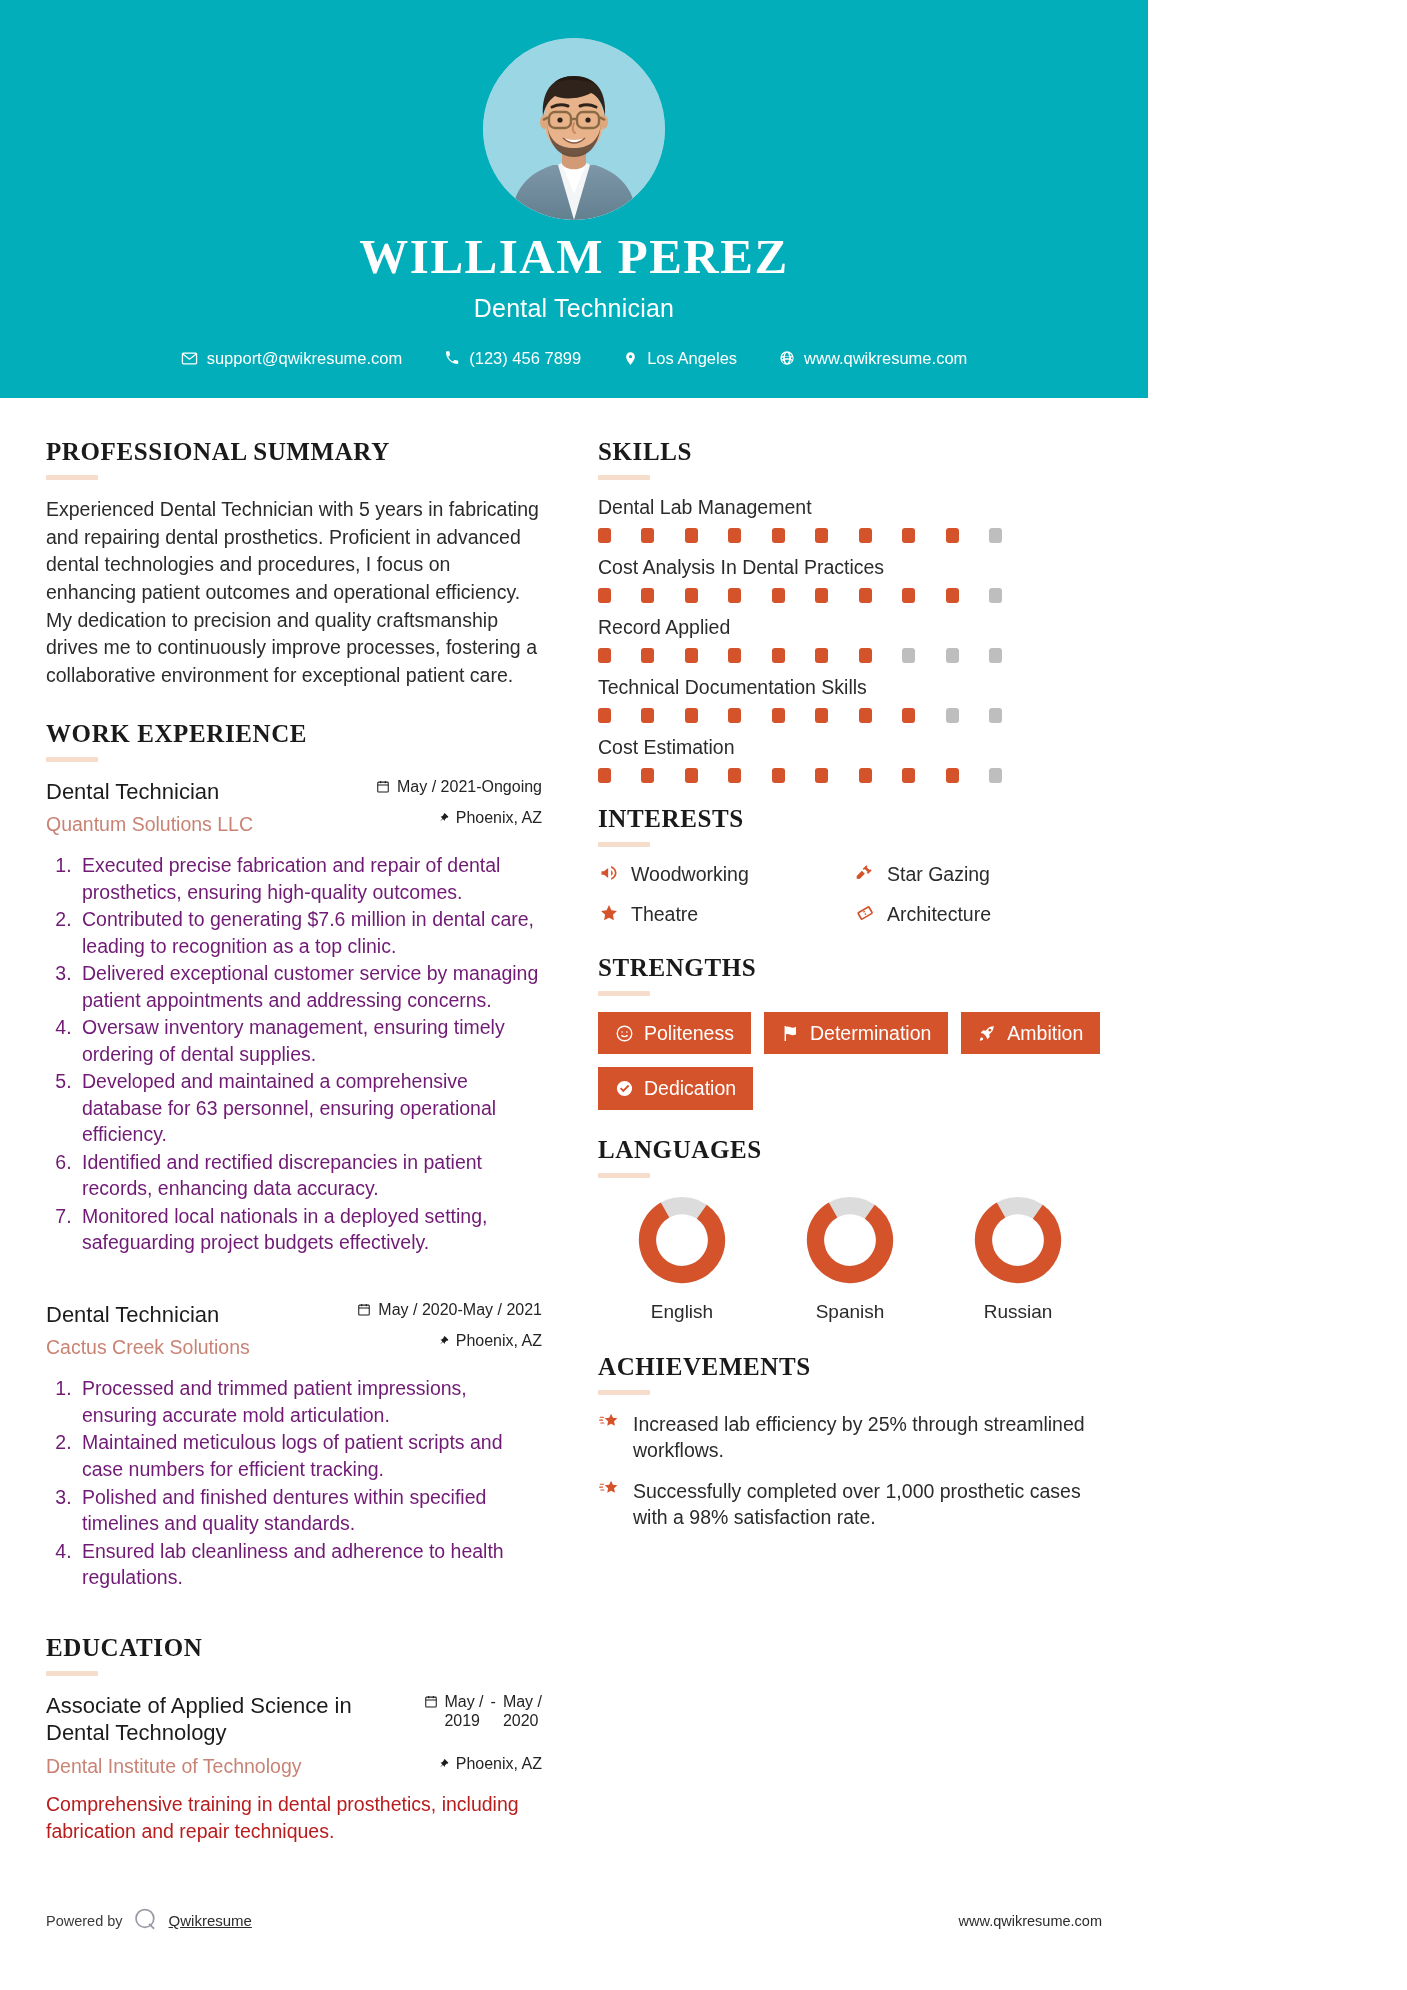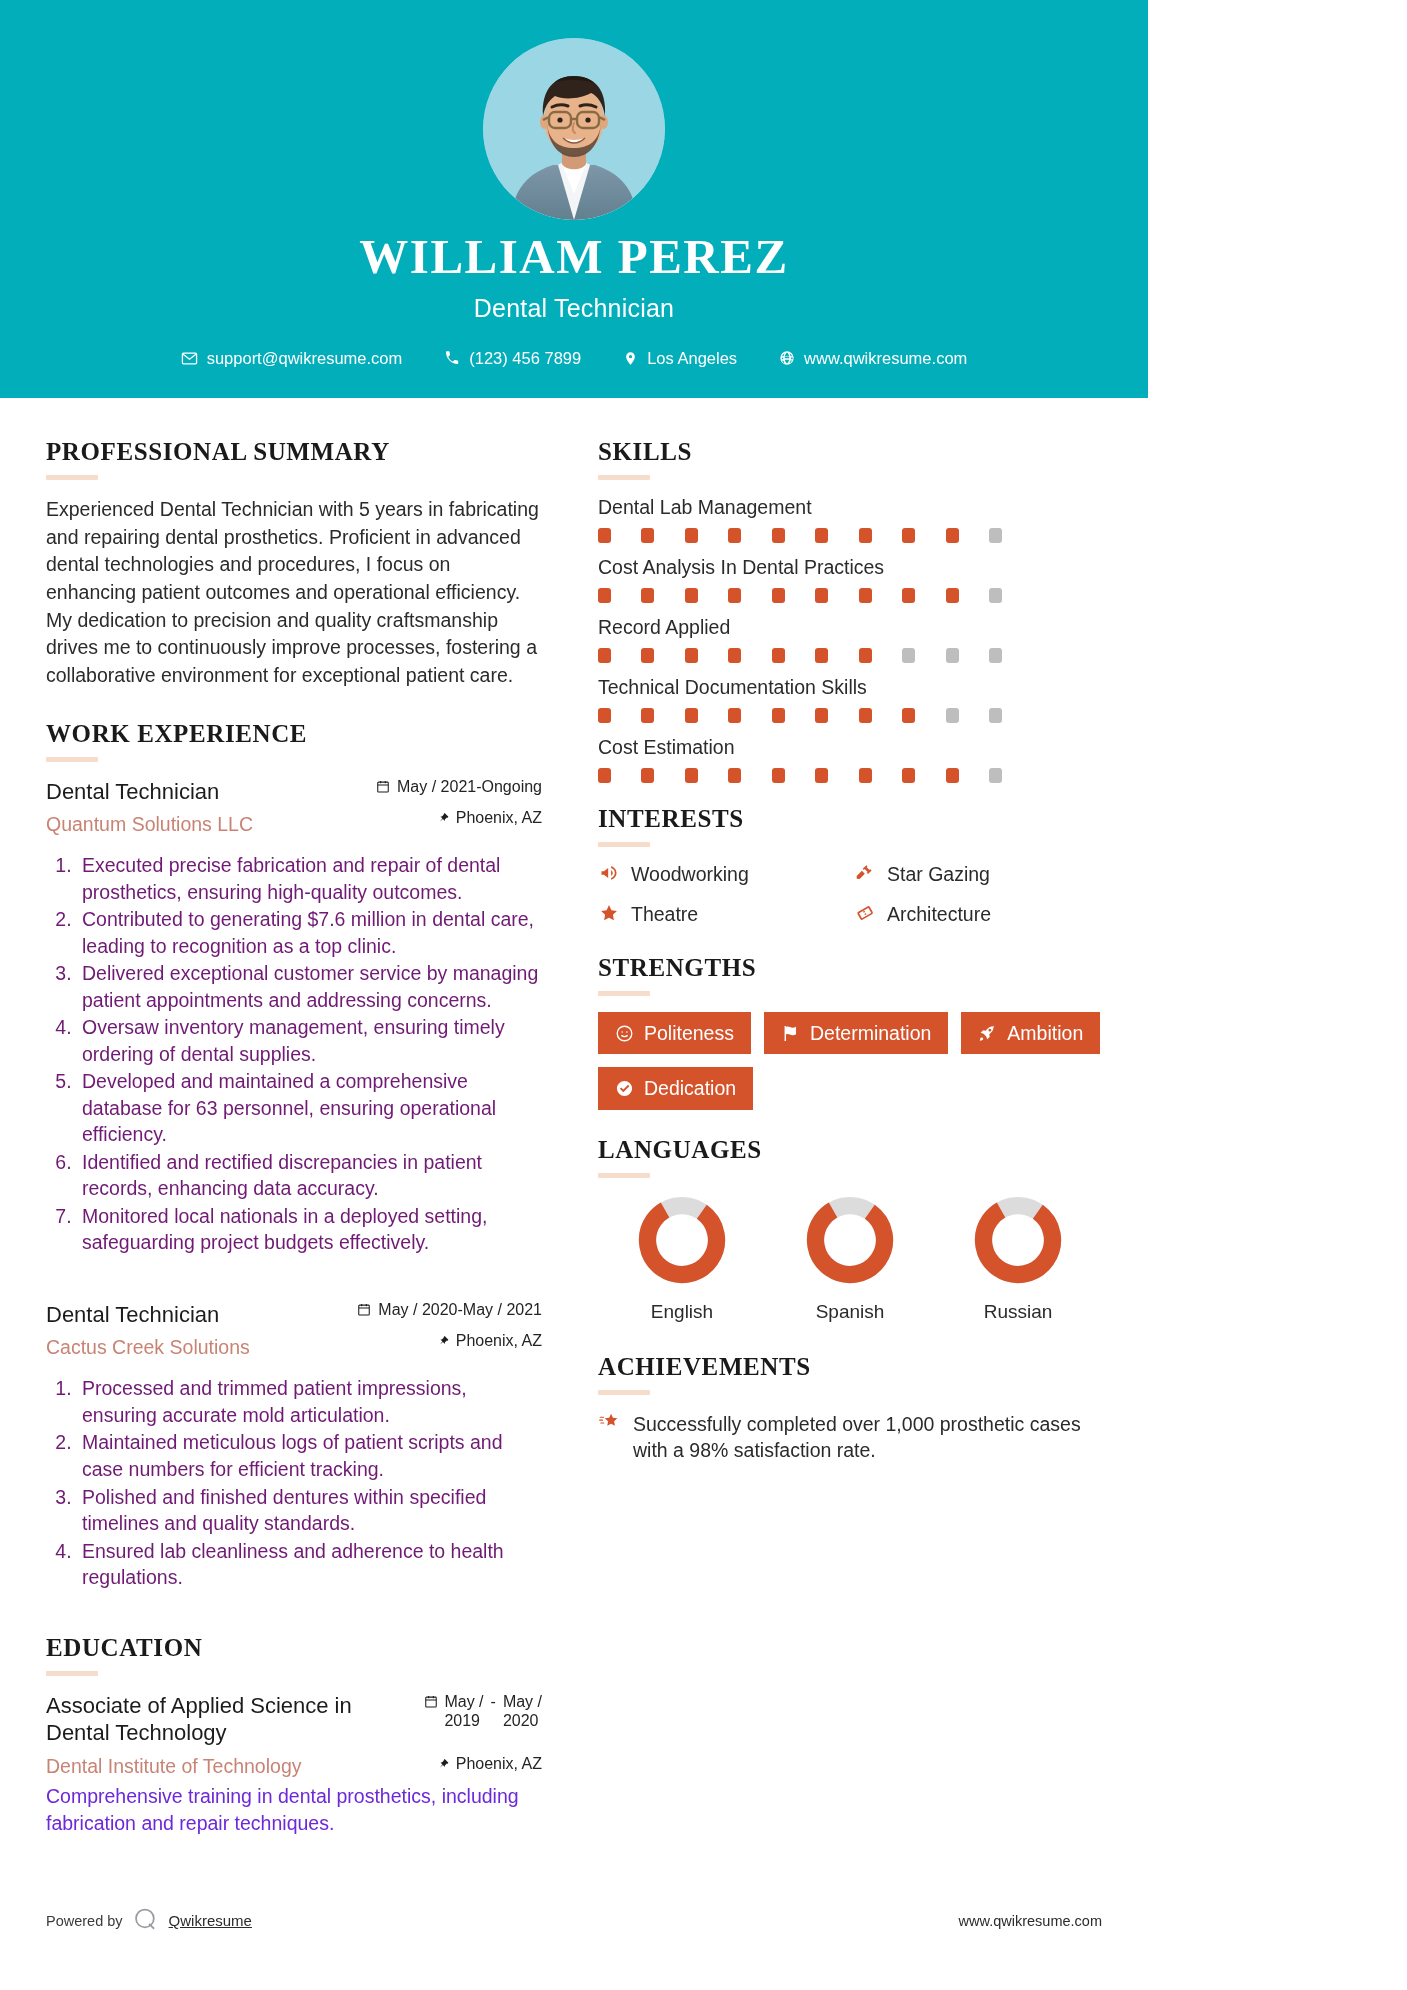--- a/index.html
+++ b/index.html
@@ -145,22 +145,22 @@
     padding-left: 31px;
     font-size: 19.5px;
     line-height: 1.36;
     color: #701a75;
   }
   ol.duties li { margin-bottom: 1px; padding-left: 5px; }
 
   .edu-desc {
     font-size: 19.5px;
     line-height: 1.4;
-    color: #6d28d9;
-    margin-top: 5px;
+    color: #b91c1c;
+    margin-top: 13px;
   }
   .edu-dates {
     display: flex;
     align-items: flex-start;
     gap: 6px;
     justify-content: flex-end;
     font-size: 16px;
     color: #242424;
     line-height: 1.22;
   }
@@ -706,20 +706,33 @@
           <span class="gicon">
             <svg width="22" height="20" viewBox="0 0 24 24" fill="#D5532B">
               <path d="M14.5 3.2 16.7 8l5.3.7-3.9 3.7 1 5.3-4.6-2.5-4.6 2.5 1-5.3L6.9 8.7 12.2 8z"></path>
               <g stroke="#D5532B" stroke-width="1.4" stroke-linecap="round">
                   <path d="M1.5 7.5h4"></path>
                   <path d="M0.8 11h3.4"></path>
                   <path d="M2.2 14.4h3.6"></path>
                 </g>
             </svg>
           </span>
+          <span>Increased lab efficiency by 25% through streamlined workflows.</span>
+        </div>
+        <div class="ach-item">
+          <span class="gicon">
+            <svg width="22" height="20" viewBox="0 0 24 24" fill="#D5532B">
+              <path d="M14.5 3.2 16.7 8l5.3.7-3.9 3.7 1 5.3-4.6-2.5-4.6 2.5 1-5.3L6.9 8.7 12.2 8z"></path>
+              <g stroke="#D5532B" stroke-width="1.4" stroke-linecap="round">
+                  <path d="M1.5 7.5h4"></path>
+                  <path d="M0.8 11h3.4"></path>
+                  <path d="M2.2 14.4h3.6"></path>
+                </g>
+            </svg>
+          </span>
           <span>Successfully completed over 1,000 prosthetic cases with a 98% satisfaction rate.</span>
         </div>
       </section>
     </div>
   </div>
 
   <div class="footer">
     <div class="footer-left">
       <span>Powered by</span>
       <span>

